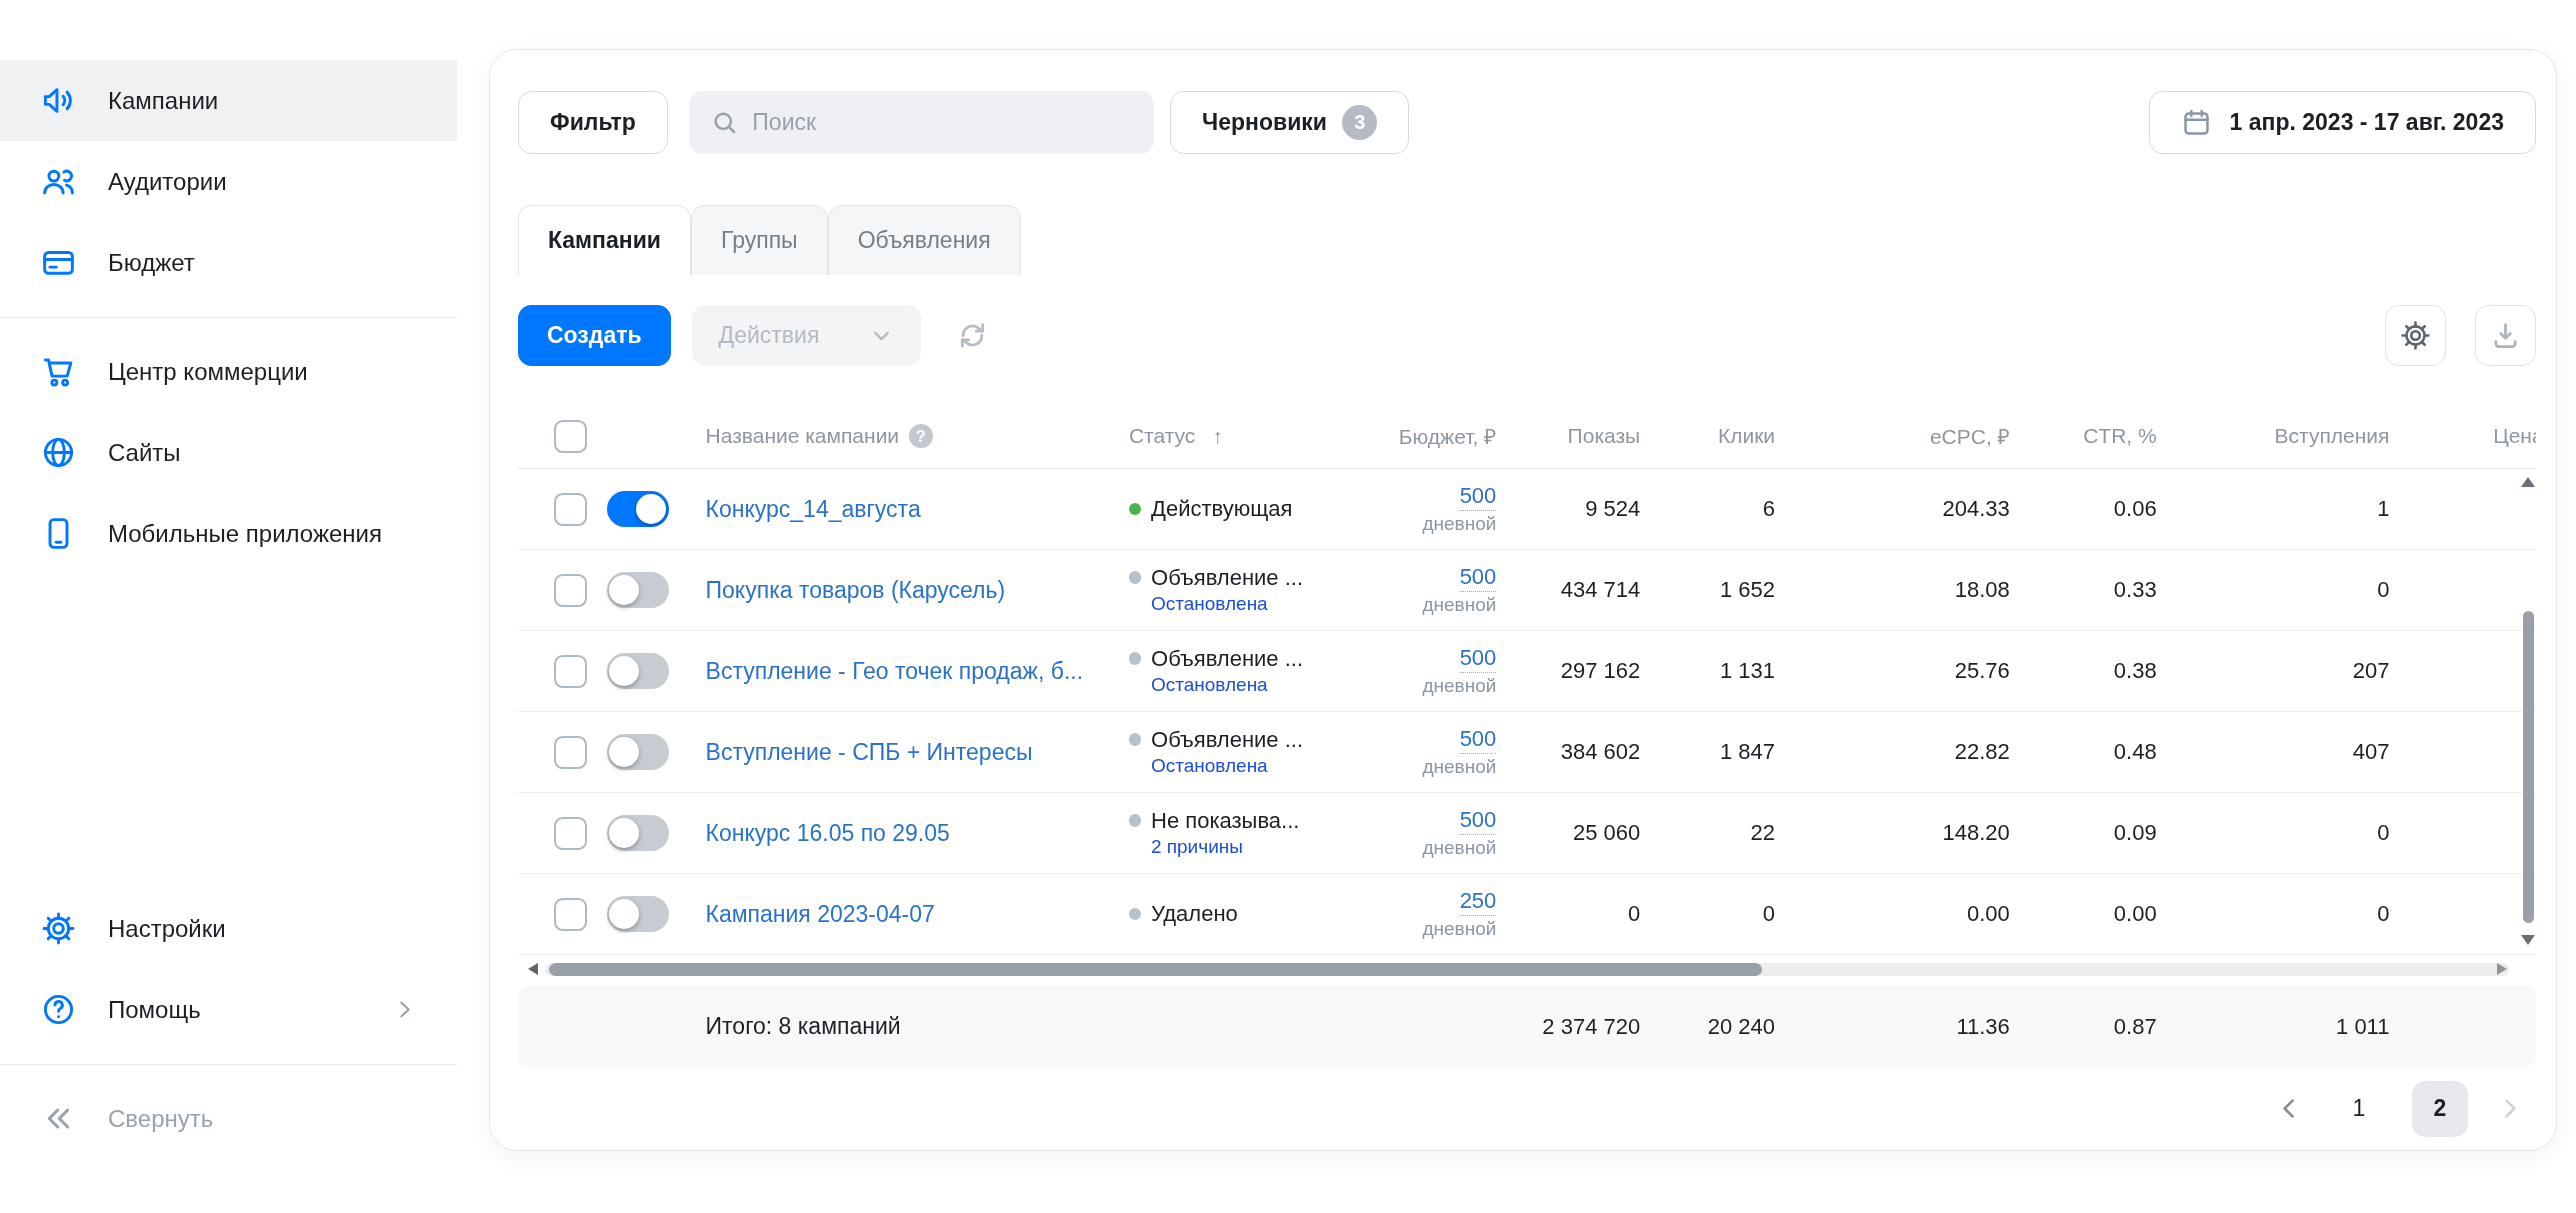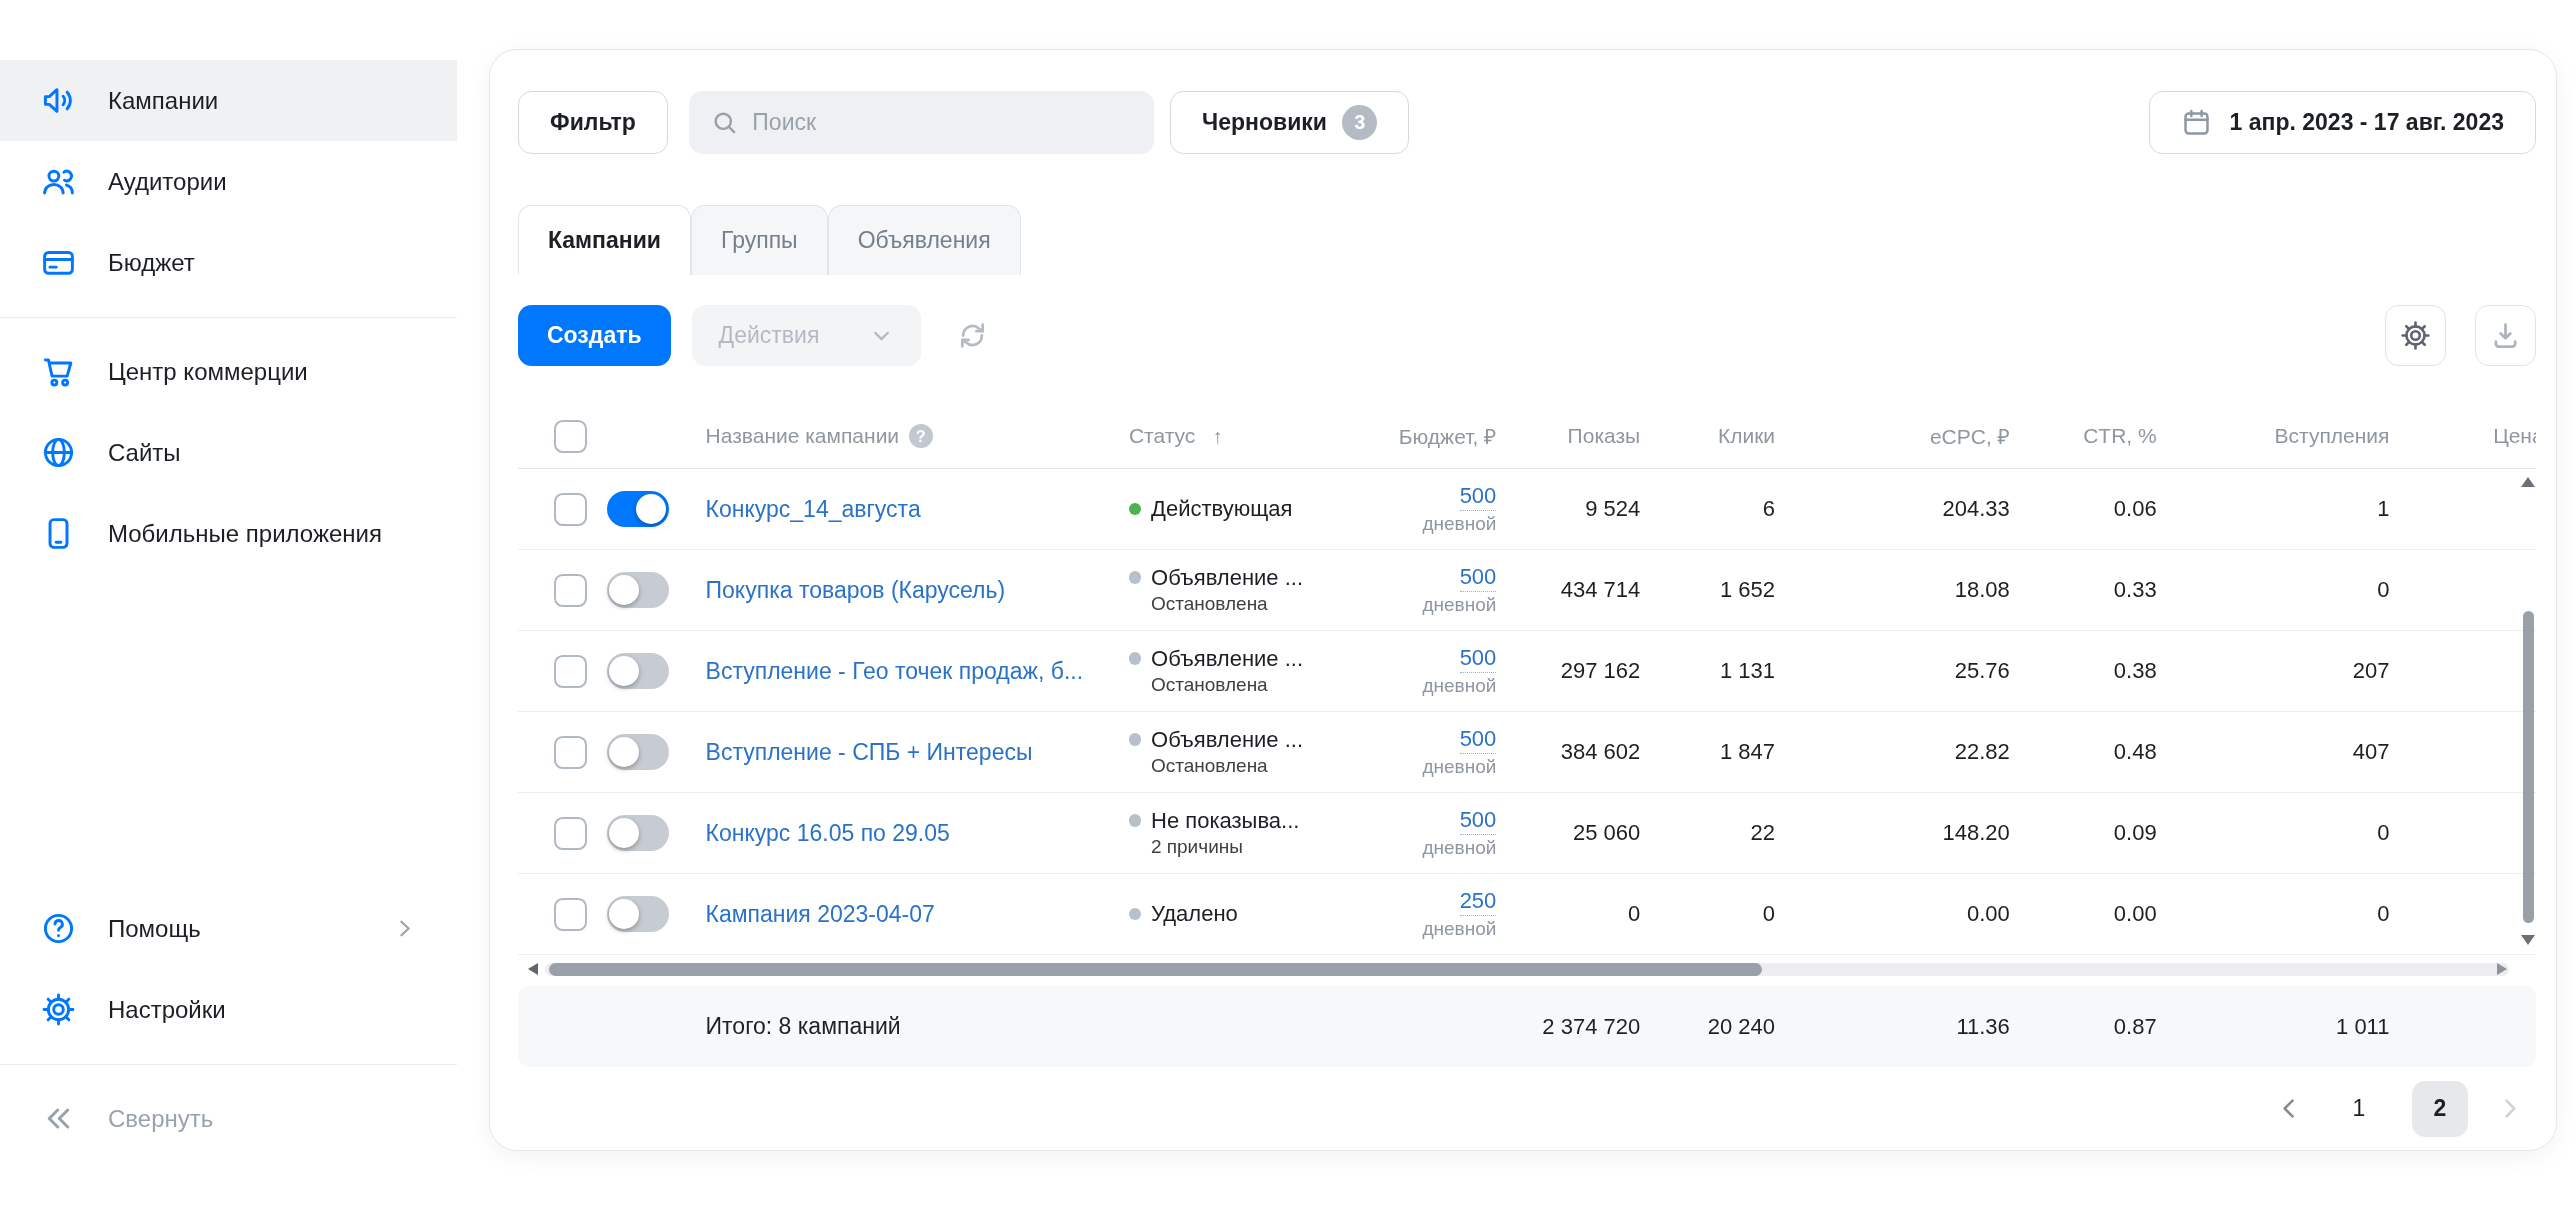--- a/index.html
+++ b/index.html
@@ -78,21 +78,21 @@
   .checkbox{width:33px;height:33px;border:2.9px solid #b0b8c2;border-radius:8.7px;background:#fff;flex:0 0 auto;cursor:pointer}
   .toggle{width:62px;height:36px;border-radius:18px;background:#c6ccd2;position:relative;flex:0 0 auto;cursor:pointer}
   .toggle.on{background:#0077ff}
   .knob{position:absolute;top:2.9px;left:2.9px;width:30px;height:30px;border-radius:50%;background:#fff;box-shadow:0 1.9px 4.8px rgba(0,0,0,.3)}
   .toggle.on .knob{left:auto;right:2.9px}
   .link{color:#2a72c8;text-decoration:none;cursor:pointer}
   .name-link{font-size:23px;overflow:hidden;text-overflow:ellipsis;max-width:404px;display:block;white-space:nowrap}
   .status-line{display:flex;align-items:center;gap:9.6px}
   .dot{width:12.5px;height:12.5px;border-radius:50%;flex:0 0 auto}
   .status-text{font-size:22px;color:#1c1f24;white-space:nowrap}
-  .status-sub{font-size:19px;color:#404040;margin-left:22px;margin-top:2.9px;white-space:nowrap}
+  .status-sub{font-size:19px;color:#1d4ed8;margin-left:22px;margin-top:2.9px;white-space:nowrap}
   .status-sub:empty{display:none}
   .budget-link{font-size:22px;border-bottom:1.9px dotted rgba(42,114,200,.55);padding-bottom:1px}
   .period{font-size:19px;color:#8e97a1;margin-top:1.9px}
 
   
   .rows{position:relative}
   .vscroll{position:absolute;right:0;top:7.7px;bottom:9.6px;width:15.4px}
   .tri-up{width:0;height:0;border-left:7.7px solid transparent;border-right:7.7px solid transparent;border-bottom:10.6px solid #6a7078;margin:0 auto;cursor:pointer}
   .tri-down{width:0;height:0;border-left:7.7px solid transparent;border-right:7.7px solid transparent;border-top:10.6px solid #6a7078;margin:0 auto;position:absolute;bottom:0;left:0;right:0;cursor:pointer}
   .vthumb{position:absolute;left:1.9px;width:11.5px;border-radius:5.8px;background:#9aa0a8;top:134px;height:312px;cursor:pointer}
@@ -175,42 +175,42 @@
           <rect x="6.5" y="3" width="11" height="18" rx="2.5"></rect>
           <path d="M10.5 17.7h3"></path>
         </svg>
     </span>
     <span>Мобильные приложения</span>
   </div>
 
   <div class="side-bottom">
     <div class="side-item">
       <span class="side-icon">
+        <svg viewBox="0 0 24 24" fill="none" stroke="currentColor" stroke-width="1.9" stroke-linecap="round">
+            <circle cx="12" cy="12" r="3.1"></circle>
+            <circle cx="12" cy="12" r="6.6"></circle>
+            <path d="M12 2.6v2.8M12 18.6v2.8M2.6 12h2.8M18.6 12h2.8M5.3 5.3l2 2M16.7 16.7l2 2M18.7 5.3l-2 2M7.3 16.7l-2 2"></path>
+          </svg>
+      </span>
+      <span>Настройки</span>
+    </div>
+    <div class="side-item">
+      <span class="side-icon">
         <svg viewBox="0 0 24 24" fill="none" stroke="currentColor" stroke-width="1.9" stroke-linecap="round" stroke-linejoin="round">
             <circle cx="12" cy="12" r="8.5"></circle>
             <path d="M9.7 9.1a2.4 2.4 0 1 1 3.4 2.3c-.8.4-1.1 1-1.1 1.8"></path>
             <path d="M12 16.6v.1"></path>
           </svg>
       </span>
       <span>Помощь</span>
       <span class="side-chev">
         <svg viewBox="0 0 24 24" width="25" height="25" fill="none" stroke="currentColor" stroke-width="2.1" stroke-linecap="round" stroke-linejoin="round">
             <path d="M9 5.5l7 6.5-7 6.5"></path>
           </svg>
       </span>
-    </div>
-    <div class="side-item">
-      <span class="side-icon">
-        <svg viewBox="0 0 24 24" fill="none" stroke="currentColor" stroke-width="1.9" stroke-linecap="round">
-            <circle cx="12" cy="12" r="3.1"></circle>
-            <circle cx="12" cy="12" r="6.6"></circle>
-            <path d="M12 2.6v2.8M12 18.6v2.8M2.6 12h2.8M18.6 12h2.8M5.3 5.3l2 2M16.7 16.7l2 2M18.7 5.3l-2 2M7.3 16.7l-2 2"></path>
-          </svg>
-      </span>
-      <span>Настройки</span>
     </div>
     <div class="side-divider"></div>
     <div class="side-item muted">
       <span class="side-icon">
         <svg viewBox="0 0 24 24" fill="none" stroke="currentColor" stroke-width="2" stroke-linecap="round" stroke-linejoin="round">
             <path d="M11.5 6.5 6 12l5.5 5.5"></path>
             <path d="M18 6.5 12.5 12 18 17.5"></path>
           </svg>
       </span>
       <span>Свернуть</span>

